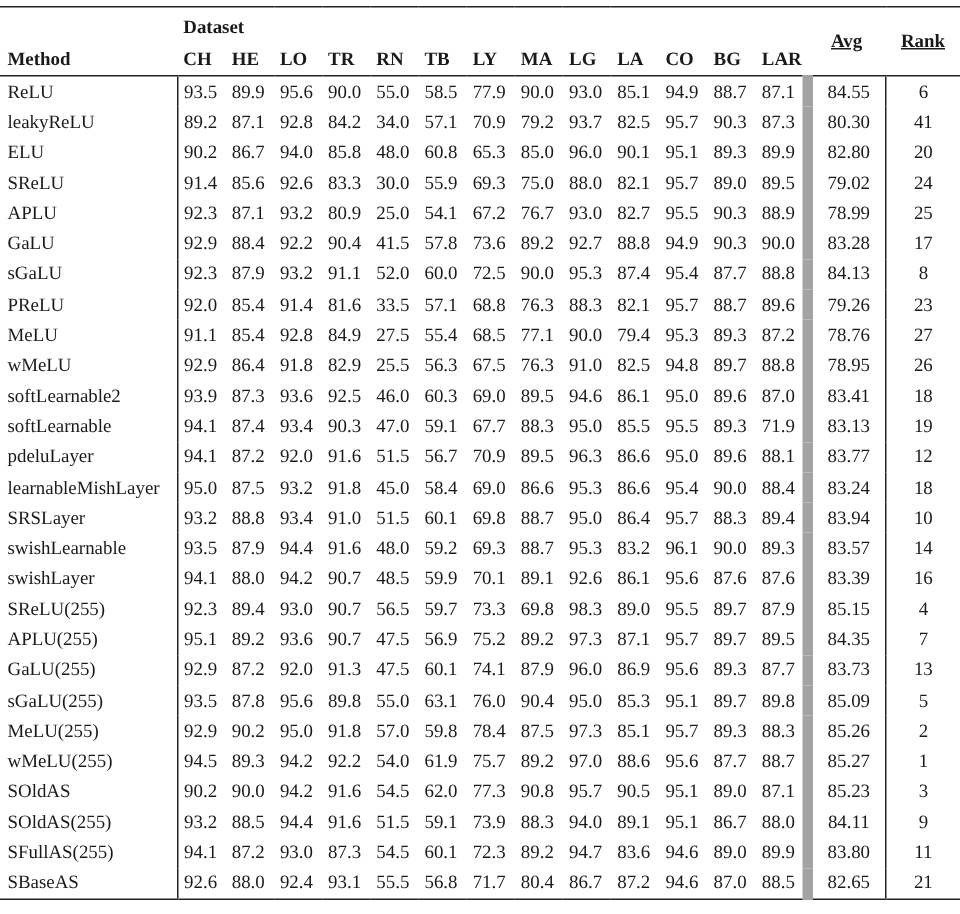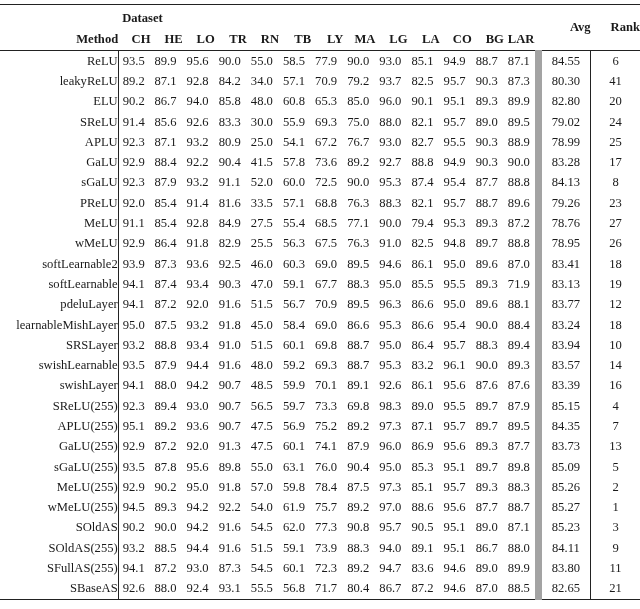--- a/index.html
+++ b/index.html
@@ -2,33 +2,33 @@
 <html><head>
 <meta charset="utf-8">
 <style>
   html, body { margin: 0; padding: 0; background: #ffffff; }
   body { width: 640px; height: 609px; overflow: hidden; font-family: "Liberation Serif", "DejaVu Serif", serif; color: #1a1a1a; }
   table { border-collapse: collapse; width: 640px; position: absolute; left: 0; top: 4px; }
   .topline { border-top: 1.5px solid #222; }
   th, td { padding: 0; font-size: 12.6px; white-space: nowrap; }
   th { font-weight: bold; height: 21px; }
   td { height: 20.3px; }
-  .method-col { text-align: right; padding-left: 5px; width: 118px; }
+  .method-col { text-align: left; padding-left: 5px; width: 118px; }
   .hdr-dataset { text-align: left; padding-left: 4px; vertical-align: bottom; }
   .num { text-align: left; padding-left: 4px; }
-  .col-ds { width: 31px; text-align: right; }
+  .col-ds { width: 31px; }
   .col-lar { width: 32px; }
   .col-avg { width: 58px; text-align: center; }
   .col-rank { width: 58px; text-align: center; }
   .hdr-row2 th { border-bottom: 1.5px solid #222; vertical-align: bottom; padding-bottom: 3px; }
   .vline-left { border-left: 1px solid #222; }
   .vline-avg { border-left: 7px solid #a3a3a3; }
   .vline-rank { border-left: 1px solid #222; }
   tbody tr:last-child td { border-bottom: 1.5px solid #222; }
-  .hdr-avg, .hdr-rank { vertical-align: middle; text-align: right; }
+  .hdr-avg, .hdr-rank { vertical-align: middle; text-align: center; text-decoration: underline; }
 </style>
 </head>
 <body>
 
 <table>
   <thead>
     <tr class="topline">
       <th class="method-col"></th>
       <th class="hdr-dataset" colspan="13">Dataset</th>
       <th class="hdr-avg col-avg" rowspan="2" style="border-bottom:1.5px solid #222;">Avg</th>

